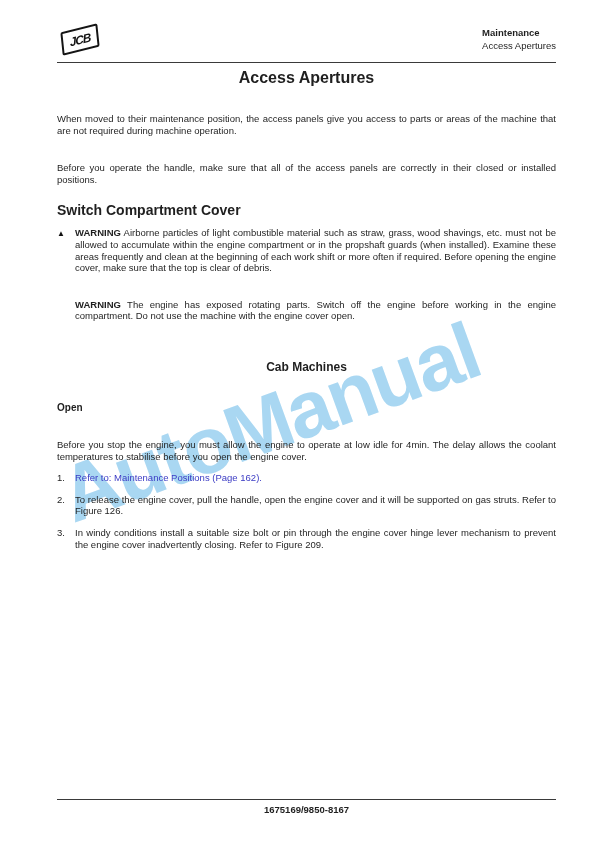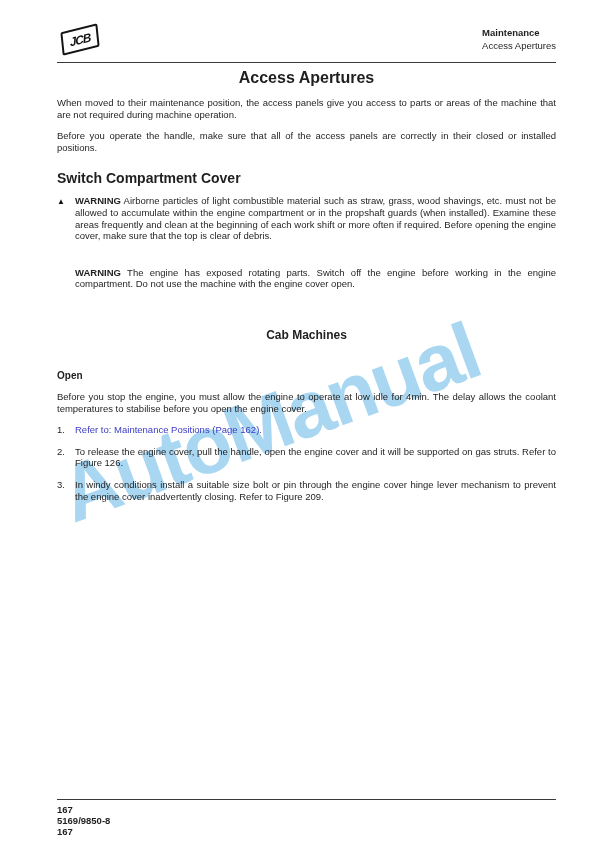--- a/index.html
+++ b/index.html
@@ -59,21 +59,21 @@
     font-size: 16px; font-weight: bold;
     margin-top: 6px;
   }
   .h2 { font-size: 14px; font-weight: bold; margin-top: 12px; }
   .h3 { font-size: 12px; font-weight: bold; margin-top: 38px; text-align: center; }
   .h4 { font-size: 10px; font-weight: bold; margin-top: 28px; }
   
   .para {
     font-size: 9.5px; line-height: 11.6px;
     text-align: justify;
-    margin-top: 10px;
+    margin-top: 26px;
   }
   .warn {
     position: relative;
     padding-left: 18px;
     font-size: 9.5px; line-height: 11.6px;
     text-align: justify;
     margin-top: 9px;
   }
   .warn .tri {
     position: absolute; left: 0; top: 0.5px;
@@ -99,21 +99,20 @@
     position: absolute;
     left: 57px; right: 56px;
     top: 799px;
     border-top: 1.2px solid #3a3a3a;
     z-index: 1;
   }
   .footer-row {
     display: flex; justify-content: center;
     font-size: 9.5px; font-weight: bold;
     padding-top: 4px;
-    flex-direction: column;
   }
 </style>
 </head>
 <body>
 
 <div class="watermark">AutoManual</div>
 
 <div class="page">
 
   <div class="hdr-row">

